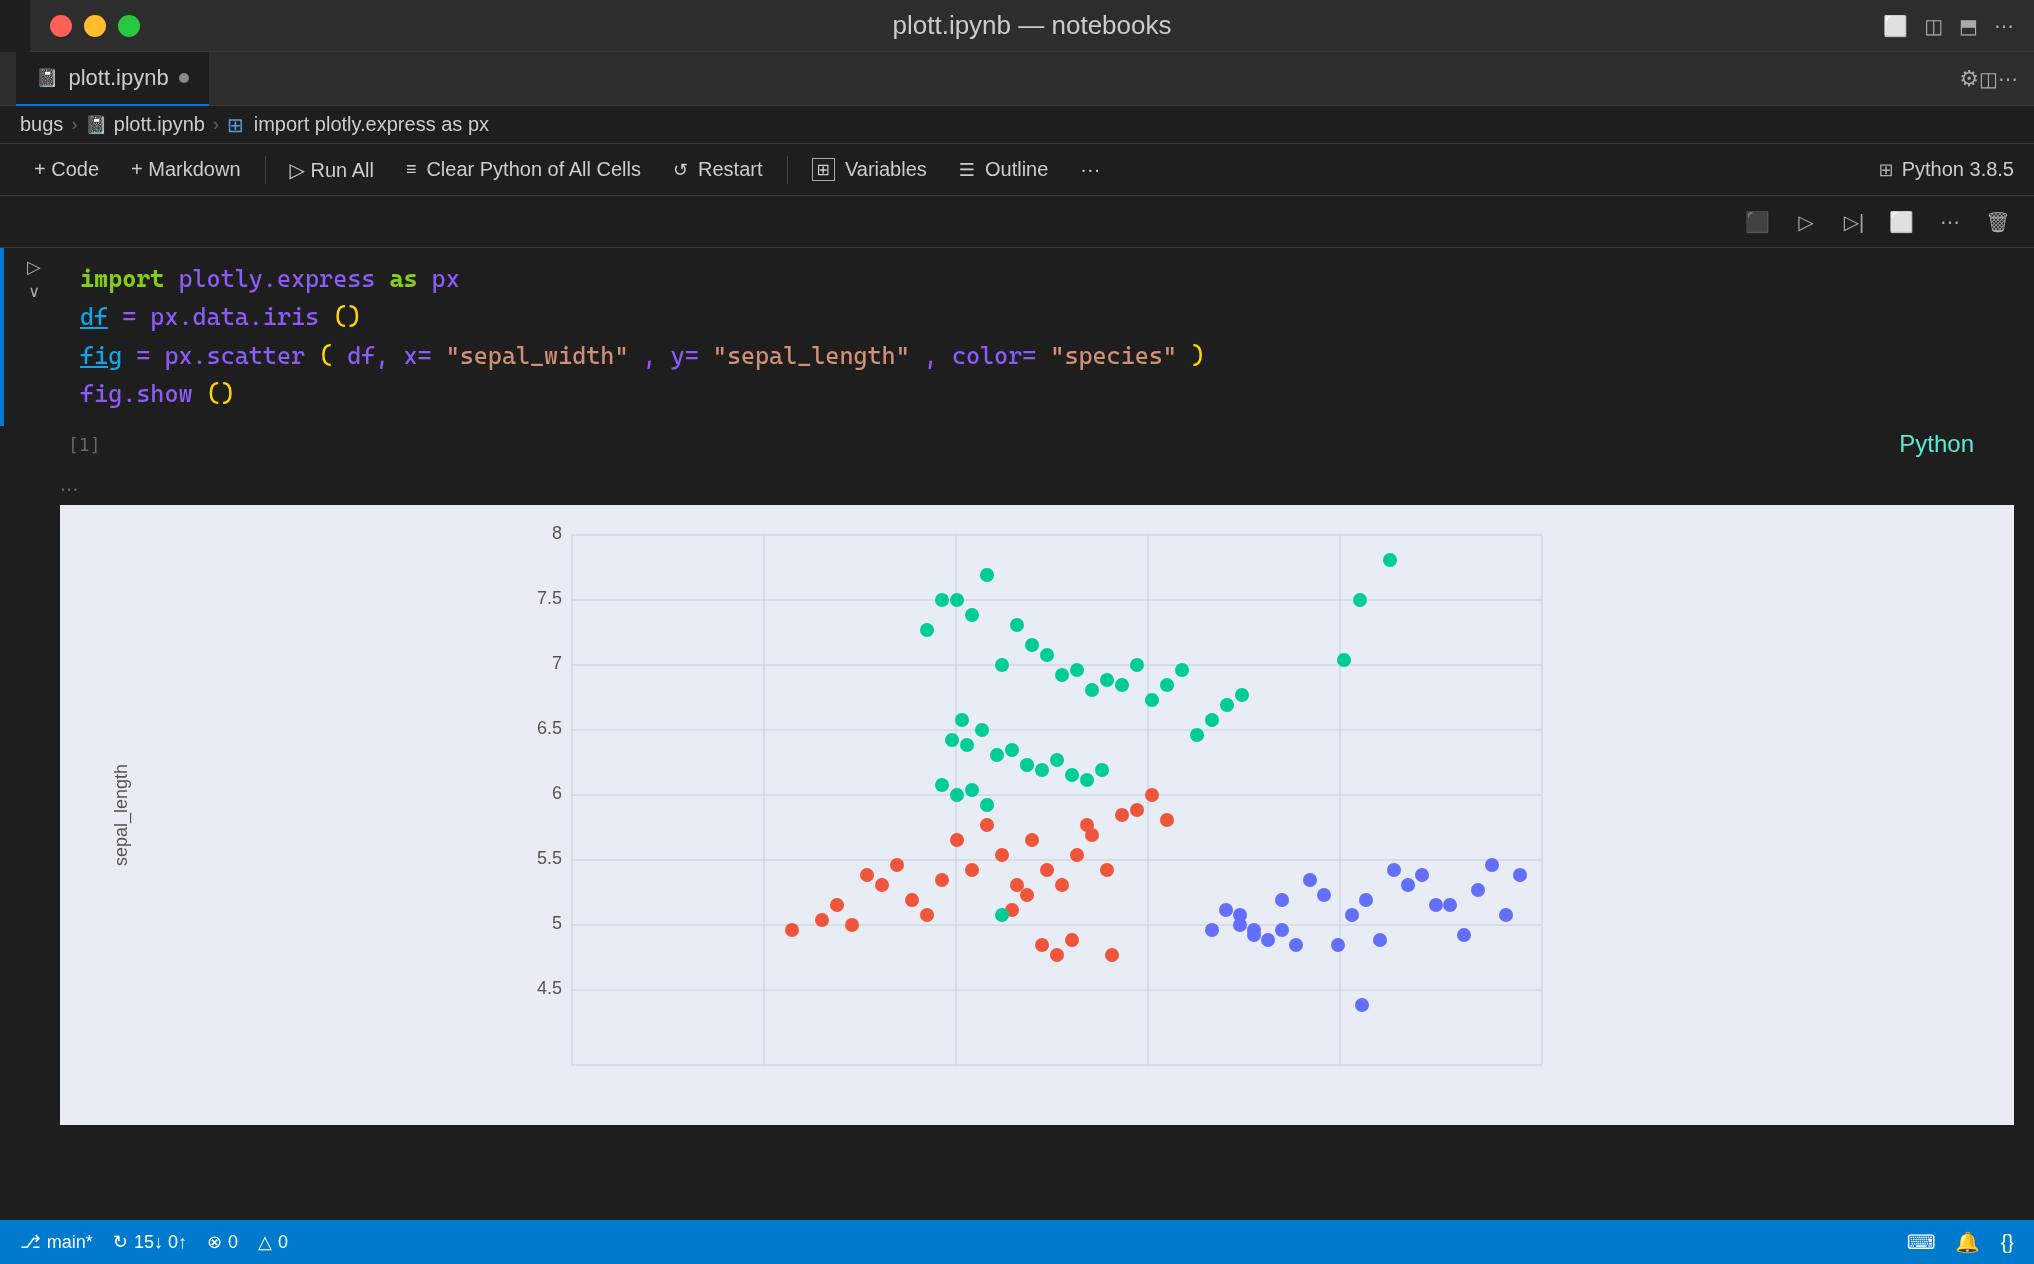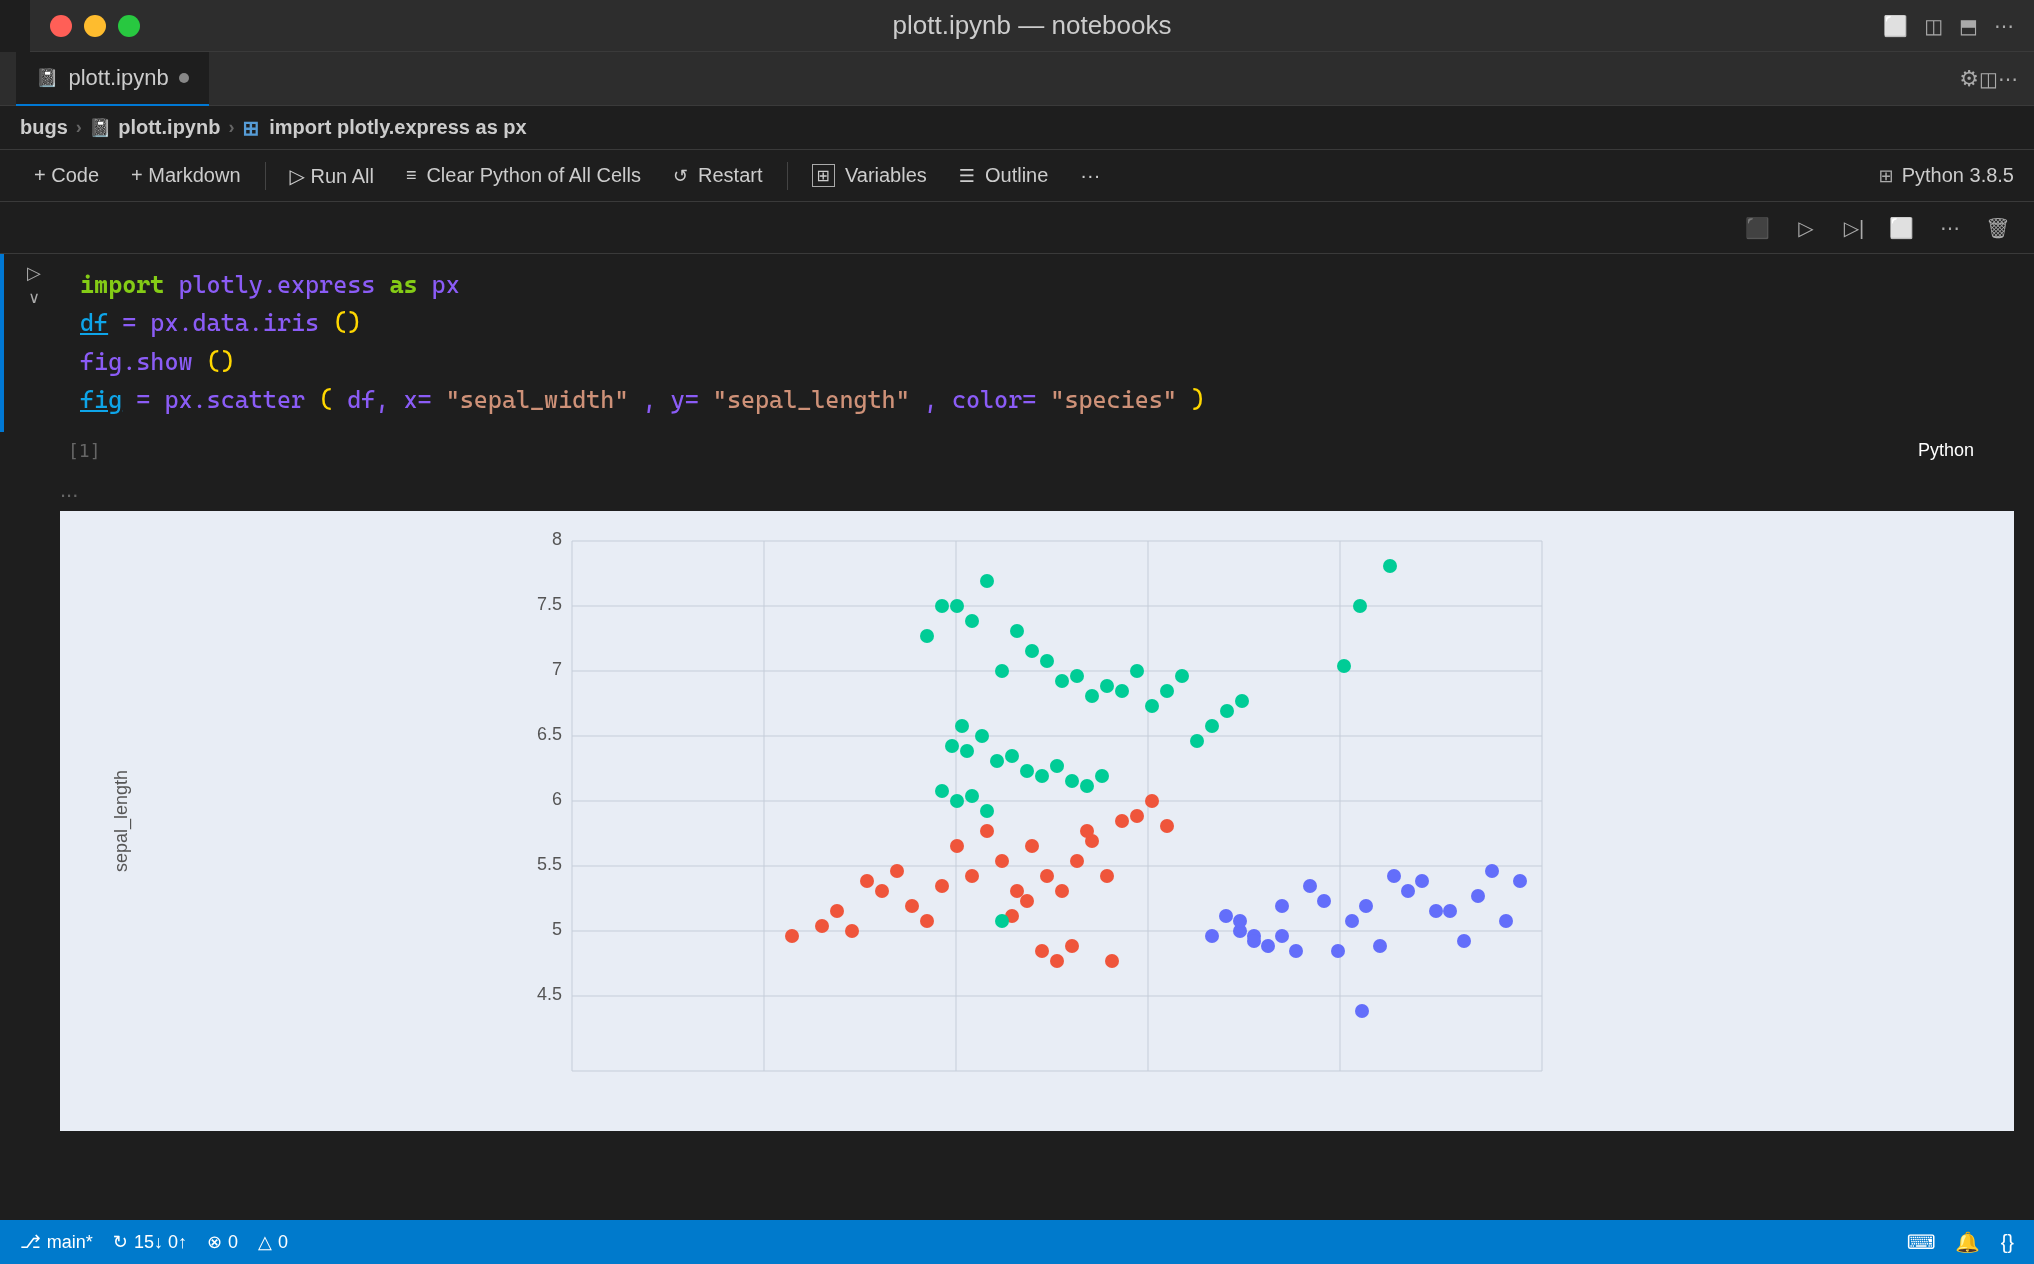--- a/index.html
+++ b/index.html
@@ -88,28 +88,27 @@
     .tab-gear {
       margin-left: auto;
       color: #aaa;
       font-size: 22px;
       cursor: pointer;
     }
     .tab-spacer { flex: 1; }
 
     
     .breadcrumb {
-      height: 44px;
+      height: 38px;
       background: #1e1e1e;
       display: flex;
       align-items: center;
       padding: 0 20px;
       gap: 8px;
       border-bottom: 1px solid #3a3a3a;
-      font-weight: bold;
     }
     .breadcrumb-item {
       color: #cccccc;
       font-size: 20px;
       display: flex;
       align-items: center;
       gap: 6px;
     }
     .breadcrumb-sep { color: #666; font-size: 18px; }
 
@@ -221,22 +220,22 @@
     .code-paren { color: #ffd700; }
     .code-default { color: #8b5cf6; }
     .cell-footer {
       display: flex;
       align-items: center;
       padding: 4px 60px;
       background: #1e1e1e;
     }
     .cell-lang {
       margin-left: auto;
-      color: #ffffff;
-      font-size: 18px;
+      color: #5eead4;
+      font-size: 24px;
     }
 
     
     .output-area {
       background: #1e1e1e;
       padding: 8px 20px 0 60px;
     }
     .output-dots {
       color: #666;
       font-size: 22px;
@@ -423,34 +422,34 @@
       <span class="code-default"> plotly.express </span>
       <span class="code-kw">as</span>
       <span class="code-default"> px</span>
     </div>
     <div>
       <span class="code-var">df</span>
       <span class="code-default"> = px.data.iris</span>
       <span class="code-paren">()</span>
     </div>
     <div>
-      <span class="code-default">fig.show</span>
-      <span class="code-paren">()</span>
-    </div>
-    <div>
       <span class="code-var">fig</span>
       <span class="code-default"> = px.scatter</span>
       <span class="code-paren">(</span>
       <span class="code-default">df, x=</span>
       <span class="code-str">"sepal_width"</span>
       <span class="code-default">, y=</span>
       <span class="code-str">"sepal_length"</span>
       <span class="code-default">, color=</span>
       <span class="code-str">"species"</span>
       <span class="code-paren">)</span>
+    </div>
+    <div>
+      <span class="code-default">fig.show</span>
+      <span class="code-paren">()</span>
     </div>
   </div>
 </div>
 
 <div class="cell-footer">
   <span class="cell-number">[1]</span>
   <span class="cell-lang">Python</span>
 </div>
 
 <div class="output-area">

